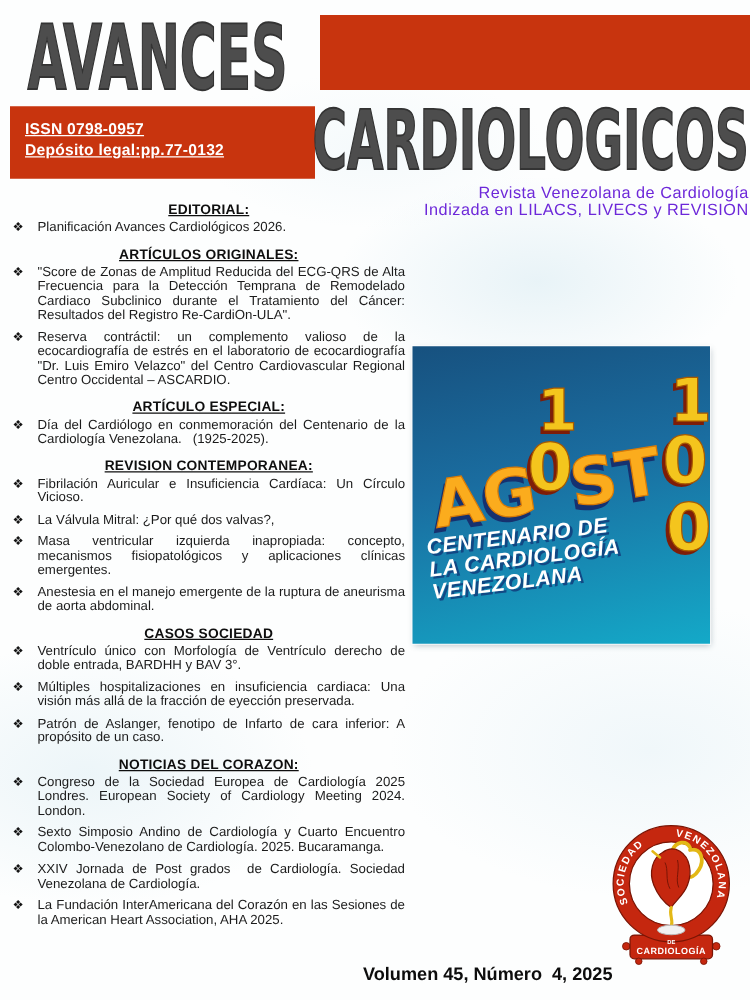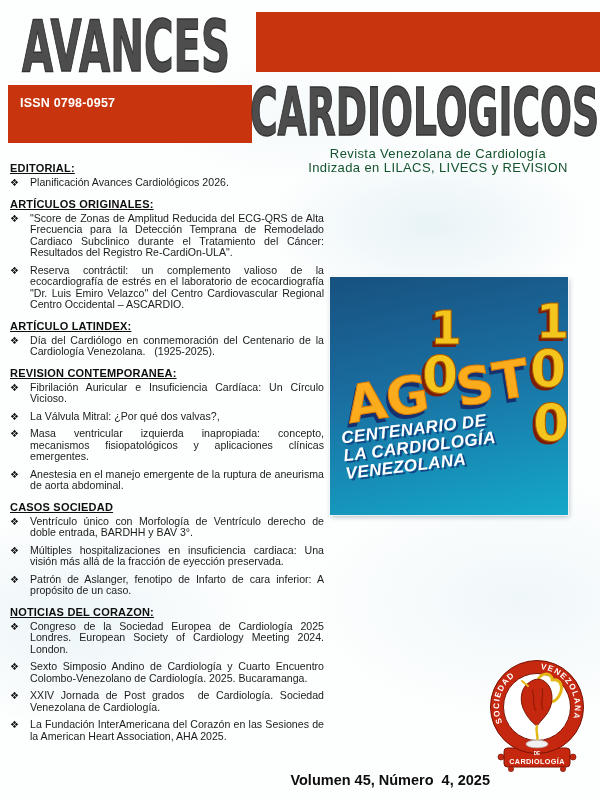--- a/index.html
+++ b/index.html
@@ -14,40 +14,40 @@
       radial-gradient(230px 120px at 430px 225px, rgba(150,200,220,.20), transparent 70%),
       radial-gradient(260px 150px at 70px 620px, rgba(150,200,220,.16), transparent 70%),
       radial-gradient(300px 170px at 520px 600px, rgba(160,205,225,.14), transparent 70%),
       radial-gradient(200px 90px at 300px 120px, rgba(170,210,228,.10), transparent 70%);
   }
 
   
   .red-block { position:absolute; left:256px; top:12px; width:344px; height:60px; background:#C8340E; }
   .red-bar   { position:absolute; left:8px;  top:85px; width:244px; height:58px; background:#C8340E; }
   .issn-box  { position:absolute; left:20px; top:95px; color:#fff; font-weight:bold;
-               font-size:12.5px; line-height:1.35; letter-spacing:.2px; z-index:3; }
+               font-size:12.5px; line-height:1.35; letter-spacing:.2px; z-index:3;text-decoration:underline; }
   .title {
     position:absolute; white-space:nowrap; z-index:2;
     font-family:"DejaVu Sans","Liberation Sans",sans-serif;
     font-weight:800; color:#4d4d4d; -webkit-text-stroke:1.5px #333;
     transform-origin:left top; line-height:1;
   }
   .title-avances { left:22px; top:10px; font-size:72px; transform:scaleX(.56); }
   .title-cardio  { left:250px; top:80px; font-size:66px; transform:scaleX(.57); }
   .subtitle {
-    position:absolute; left:277px; top:147px; width:322px; text-align:center;
-    color:#14532d; font-size:13px; line-height:1.08; letter-spacing:.4px; z-index:2;
+    position:absolute; left:277px; top:147px; width:322px; text-align:right;
+    color:#6d28d9; font-size:13px; line-height:1.08; letter-spacing:.4px; z-index:2;
   }
 
   
   .toc { position:absolute; left:10px; top:162px; width:314px; z-index:2; }
   .toc-section { margin:0 0 9px 0; }
   .toc-heading {
     font-size:11px; font-weight:bold; color:#0e0e0e;
-    text-decoration:underline; margin:0 0 3px 0; letter-spacing:.2px;
+    text-decoration:underline; margin:0 0 3px 0; letter-spacing:.2px;text-align:center;
   }
   .toc-item { display:flex; gap:6px; margin:0 0 6px 0; }
   .bullet { flex:0 0 14px; font-size:10px; line-height:11.5px; color:#141414; text-align:left; }
   .item-text { flex:1; font-size:10.6px; line-height:11.5px; text-align:justify; color:#1b1b1b; }
 
   
   .poster {
     position:absolute; left:330px; top:277px; width:238px; height:238px; z-index:2;
     background:linear-gradient(168deg,#17517f 0%, #1a6da0 42%, #14a9c8 100%);
     overflow:hidden; box-shadow:0 0 0 1px rgba(255,255,255,.65), 1px 2px 5px rgba(40,70,90,.35);
@@ -86,20 +86,21 @@
 <body>
 
 <div class="page">
 
   <div class="red-block"></div>
   <div class="title title-avances">AVANCES</div>
 
   <div class="red-bar"></div>
   <div class="issn-box">
     <div>ISSN 0798-0957</div>
+    <div>Depósito legal:pp.77-0132</div>
   </div>
   <div class="title title-cardio">CARDIOLOGICOS</div>
 
   <div class="subtitle">
     <div>Revista Venezolana de Cardiología</div>
     <div>Indizada en LILACS, LIVECS y REVISION</div>
   </div>
 
   <div class="toc" id="toc">
     <div class="toc-section">
@@ -121,21 +122,21 @@
     </div>
 
     <div class="toc-item">
       <span class="bullet">❖</span>
       <div class="item-text">Reserva contráctil: un complemento valioso de la ecocardiografía de estrés en el laboratorio de ecocardiografía "Dr. Luis Emiro Velazco" del Centro Cardiovascular Regional Centro Occidental – ASCARDIO.</div>
     </div>
   </div>
     </div>
 
     <div class="toc-section">
-      <div class="toc-heading">ARTÍCULO LATINDEX:</div>
+      <div class="toc-heading">ARTÍCULO ESPECIAL:</div>
       <div class="toc-items">
     <div class="toc-item">
       <span class="bullet">❖</span>
       <div class="item-text">Día del Cardiólogo en conmemoración del Centenario de la Cardiología Venezolana.&nbsp;&nbsp; (1925-2025).</div>
     </div>
   </div>
     </div>
 
     <div class="toc-section">
       <div class="toc-heading">REVISION CONTEMPORANEA:</div>

